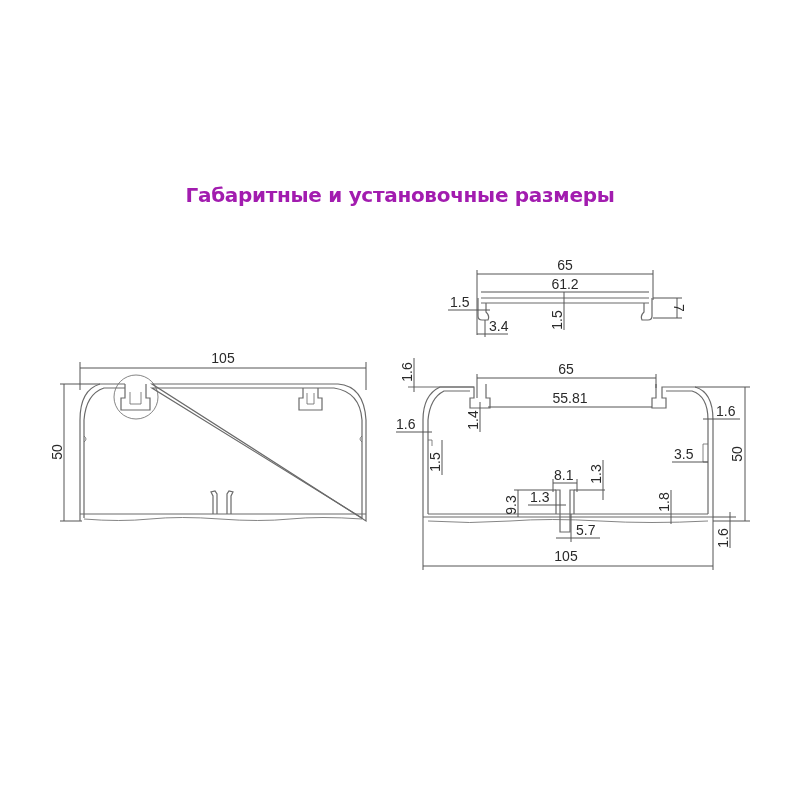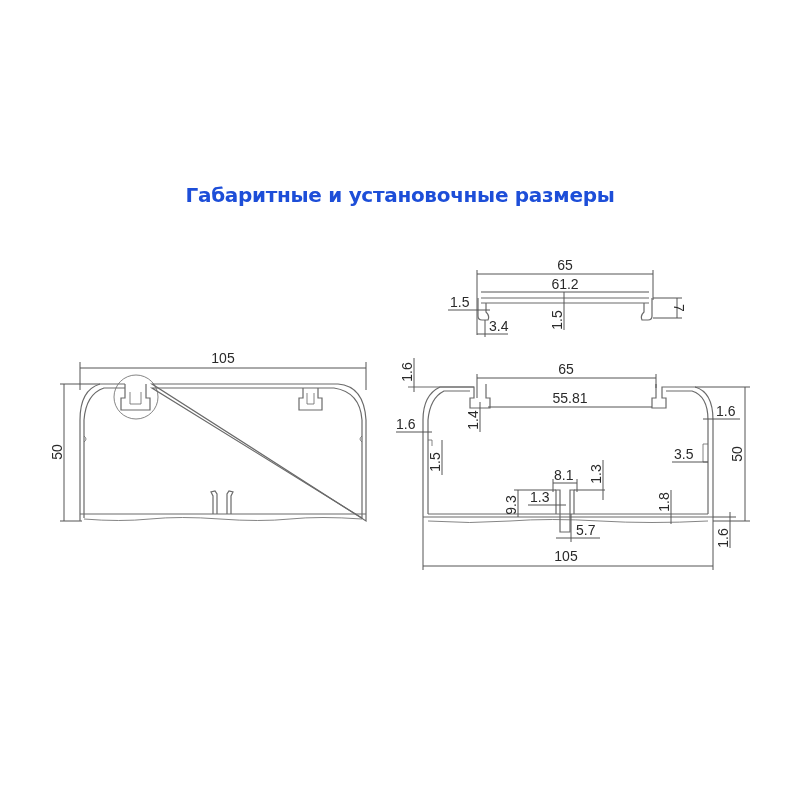--- a/index.html
+++ b/index.html
@@ -1,20 +1,20 @@
 <!DOCTYPE html>
 <html><head>
   <meta charset="utf-8">
   <style>
     html, body { margin: 0; padding: 0; background: #ffffff; }
     body { width: 800px; height: 800px; position: relative; overflow: hidden; }
     .title {
       position: absolute; left: 0; top: 183px; width: 800px; text-align: center;
       font-family: "DejaVu Sans", sans-serif; font-weight: bold; font-size: 20px;
-      color: #1d4ed8; letter-spacing: -0.3px;
+      color: #a21caf; letter-spacing: -0.3px;
     }
     svg.drawing { position: absolute; left: 0; top: 0; }
     .dim { font-family: "Liberation Sans", sans-serif; font-size: 14px; fill: #2a2a2a; }
     .ln { stroke: #555; stroke-width: 1; fill: none; }
     .pf { stroke: #6a6a6a; stroke-width: 1.2; fill: none; }
     .thin { stroke: #666; stroke-width: 0.8; fill: none; }
   </style>
 </head>
 <body>
 

